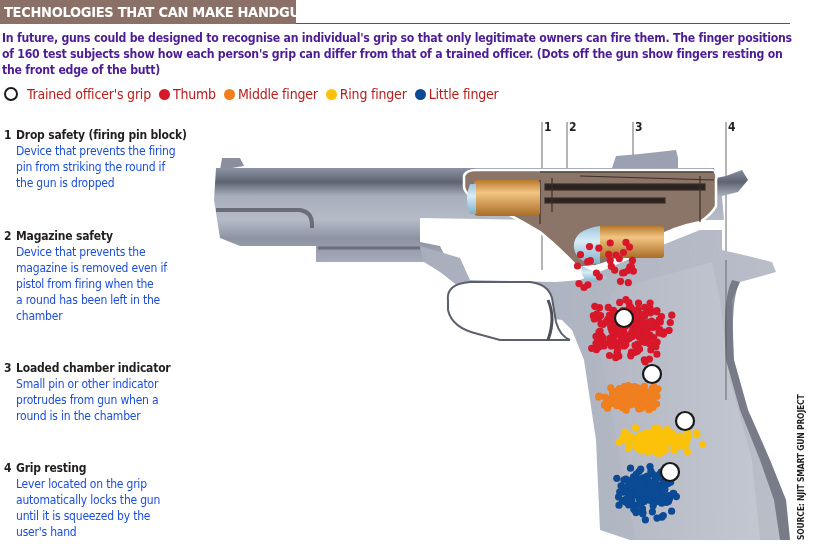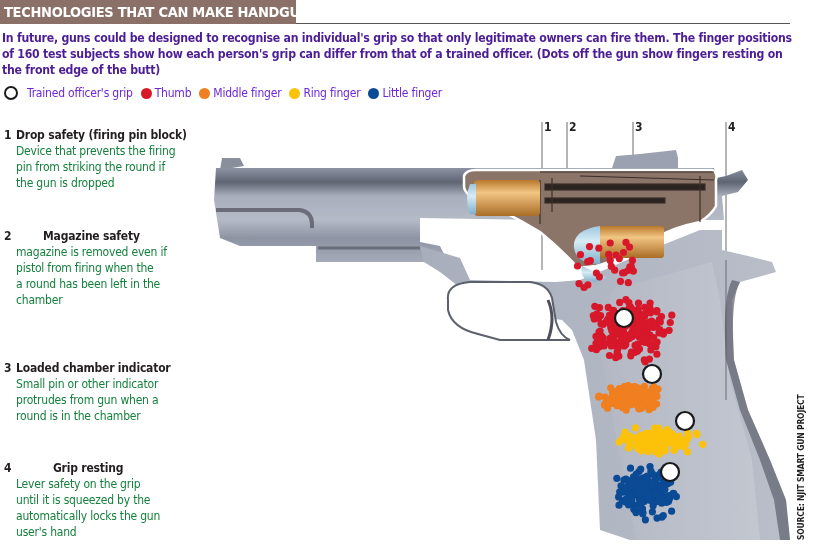--- a/index.html
+++ b/index.html
@@ -4,29 +4,29 @@
 <style>
   html, body { margin:0; padding:0; background:#ffffff; }
   body { width:816px; height:548px; position:relative; overflow:hidden;
          font-family:"DejaVu Sans Condensed","DejaVu Sans","Liberation Sans",sans-serif; color:#231f20; }
   .title-bar { position:absolute; left:0; top:0; height:24px; width:296px; background:#8a7066;
                color:#fff; font-weight:bold; font-size:14.5px; line-height:24px; padding-left:4px;
                letter-spacing:-0.3px; box-sizing:border-box; white-space:nowrap; }
   .title-rule { position:absolute; left:296px; top:23px; width:494px; height:1px; background:#555; }
   .intro { position:absolute; left:2px; top:30px; width:800px; font-size:12.2px; font-weight:bold;
            line-height:16px; letter-spacing:-0.25px; color:#4c1d95; }
-  .legend { position:absolute; left:4px; top:86px; font-size:12px; display:flex; align-items:center;
-            letter-spacing:-0.2px; color:#6d28d9; }
+  .legend { position:absolute; left:4px; top:86px; font-size:14px; display:flex; align-items:center;
+            letter-spacing:-0.2px; color:#b91c1c; }
   .legend .item { display:flex; align-items:center; margin-right:8px; }
   .legend .dot { width:11px; height:11px; border-radius:50%; margin-right:3px; display:inline-block; }
   .legend .dot.ring { width:10px; height:10px; border:2px solid #1a1a1a; background:#fff; margin-right:9px; }
   .feature { position:absolute; left:4px; font-size:12px; line-height:16px; letter-spacing:-0.2px; }
   .feature .num { position:absolute; left:0; top:0; font-weight:bold; }
-  .feature .head { margin-left:12px; font-weight:bold; color:#231f20;text-align:center; }
-  .feature .desc { margin-left:12px; color:#15803d; }
+  .feature .head { margin-left:12px; font-weight:bold; color:#231f20; }
+  .feature .desc { margin-left:12px; color:#1d4ed8; }
   .gun { position:absolute; left:0; top:0; }
   .callout { position:absolute; font-size:12px; font-weight:bold; color:#231f20; }
   .source { position:absolute; left:796px; top:540px; transform:rotate(-90deg); transform-origin:left top;
             font-size:8.5px; font-weight:bold; white-space:nowrap; letter-spacing:-0.2px; color:#231f20; }
 </style>
 </head>
 <body>
 
 <div class="title-bar">TECHNOLOGIES THAT CAN MAKE HANDGUNS SAFER</div>
 <div class="title-rule"></div>
@@ -58,38 +58,39 @@
 <div class="feature" style="top:127px">
   <span class="num">1</span>
   <div class="head">Drop safety (firing pin block)</div>
   <div class="desc">Device that prevents the firing</div>
   <div class="desc">pin from striking the round if</div>
   <div class="desc">the gun is dropped</div>
 </div>
 <div class="feature" style="top:228px">
   <span class="num">2</span>
   <div class="head">Magazine safety</div>
+  <div class="desc">Device that prevents the</div>
   <div class="desc">magazine is removed even if</div>
   <div class="desc">pistol from firing when the</div>
   <div class="desc">a round has been left in the</div>
   <div class="desc">chamber</div>
 </div>
 <div class="feature" style="top:360px">
   <span class="num">3</span>
   <div class="head">Loaded chamber indicator</div>
   <div class="desc">Small pin or other indicator</div>
   <div class="desc">protrudes from gun when a</div>
   <div class="desc">round is in the chamber</div>
 </div>
 <div class="feature" style="top:460px">
   <span class="num">4</span>
   <div class="head">Grip resting</div>
-  <div class="desc">Lever safety on the grip</div>
+  <div class="desc">Lever located on the grip</div>
+  <div class="desc">automatically locks the gun</div>
   <div class="desc">until it is squeezed by the</div>
-  <div class="desc">automatically locks the gun</div>
   <div class="desc">user's hand</div>
 </div>
 
 <svg class="gun" width="816" height="548" viewBox="0 0 816 548">
   <defs>
     <linearGradient id="slideGrad" x1="0" y1="0" x2="0" y2="1">
       <stop offset="0" stop-color="#8d93a3"></stop>
       <stop offset="0.15" stop-color="#5f6473"></stop>
       <stop offset="0.3" stop-color="#a9afbd"></stop>
       <stop offset="0.55" stop-color="#b5bac7"></stop>

